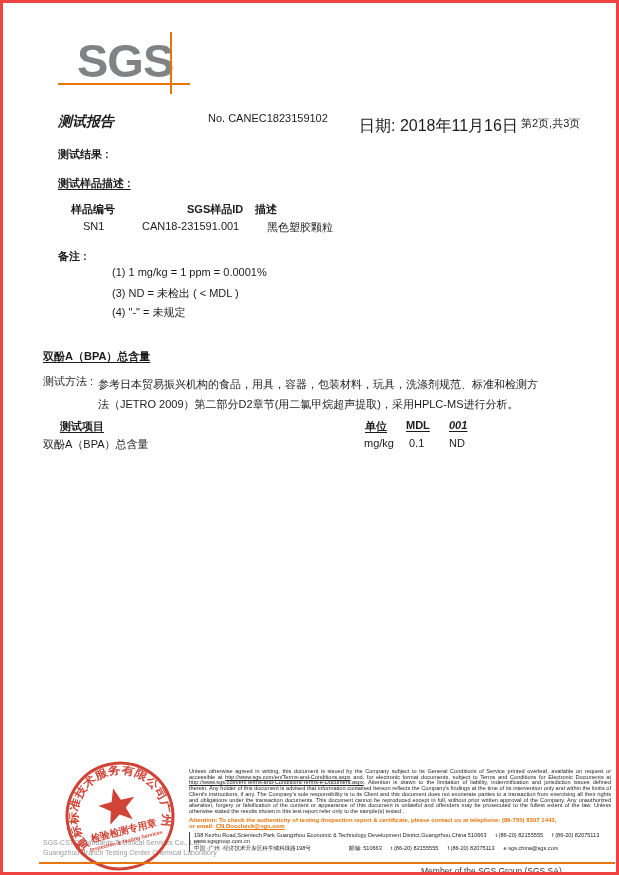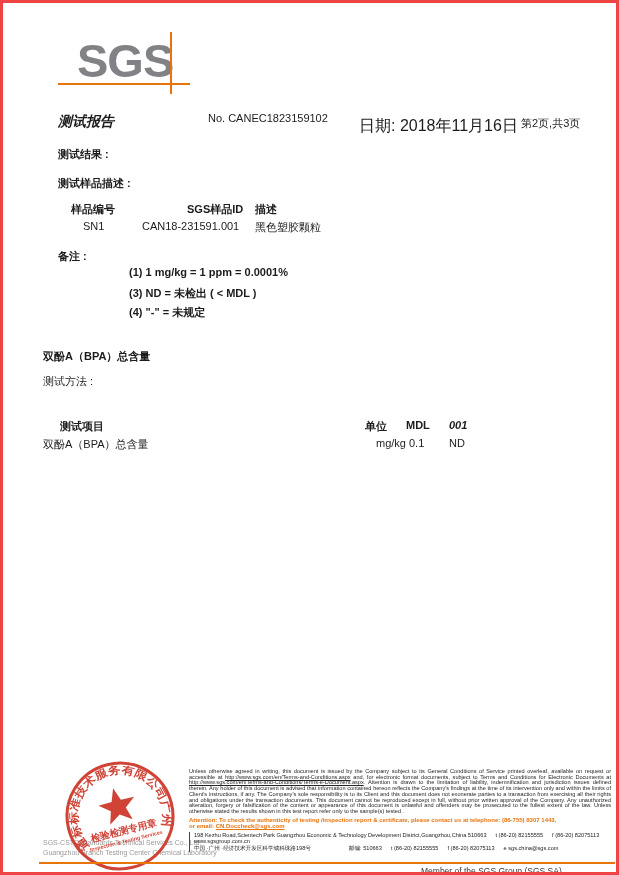--- a/index.html
+++ b/index.html
@@ -17,41 +17,41 @@
   .logo-hline { position:absolute; left:55px; top:80px; width:132px; height:2px; background:#e8740c; }
   .logo-vline { position:absolute; left:167px; top:29px; width:2px; height:62px; background:#e8740c; }
   
   .doc-title { position:absolute; left:55px; top:110px; font-size:14px; font-weight:bold;font-style:italic; }
   .report-no { position:absolute; left:205px; top:109px; font-size:11px; }
   .report-date { position:absolute; left:356px; top:113px; font-size:16px; }
   .page-info { position:absolute; left:518px; top:113px; font-size:11px; }
   
   .t11 { font-size:11px; }
   .bold { font-weight:bold; }
-  .und { text-underline-offset:2px; }
+  .und { text-decoration:underline; text-underline-offset:2px; }
   .results-heading { position:absolute; left:55px; top:144px; }
   .sample-heading { position:absolute; left:55px; top:173px; }
   .s-h1 { position:absolute; left:68px; top:199px; }
   .s-h2 { position:absolute; left:156px; top:199px;margin-left:28px; }
   .s-h3 { position:absolute; left:252px; top:199px; }
   .s-v1 { position:absolute; left:80px; top:217px; }
   .s-v2 { position:absolute; left:139px; top:217px; }
-  .s-v3 { position:absolute; left:252px; top:217px; }
+  .s-v3 { position:absolute; left:264px; top:217px; }
   .notes-heading { position:absolute; left:55px; top:246px; }
-  .notes { position:absolute; left:126px; top:263px;font-weight:bold; }
+  .notes { position:absolute; left:109px; top:263px; }
   .notes div { height:19.5px; font-size:11px; }
   .bpa-heading { position:absolute; left:40px; top:346px; }
   .method-label { position:absolute; left:40px; top:371px; }
   .method-text { position:absolute; left:95px; top:371px; width:480px; font-size:11px; line-height:20px; }
   .r-h1 { position:absolute; left:57px;  top:416px; }
   .r-h2 { position:absolute; left:362px; top:416px; }
   .r-h3 { position:absolute; left:403px; top:416px; }
   .r-h4 { position:absolute; left:446px; top:416px; font-style:italic; }
   .r-v1 { position:absolute; left:40px;  top:434px; }
-  .r-v2 { position:absolute; left:373px; top:434px; }
+  .r-v2 { position:absolute; left:361px; top:434px; }
   .r-v3 { position:absolute; left:406px; top:434px; }
   .r-v4 { position:absolute; left:446px; top:434px; }
   
   .company-lines { position:absolute; left:40px; top:835px; font-size:7px; line-height:10px; color:#9a9a9a; }
   .stamp { position:absolute; left:60px; top:756px; width:114px; height:114px; transform:rotate(-14deg); opacity:.92; }
   .footer-text { position:absolute; left:186px; top:766px; width:422px; }
   .disclaimer { font-size:5.6px; line-height:5.7px; color:#262626; text-align:justify; }
   .disclaimer .lnk { text-decoration:underline; }
   .attention { margin-top:2px; font-size:6px; line-height:6.5px; font-weight:bold; color:#e8740c; }
   .attention .lnk { text-decoration:underline; }
@@ -87,20 +87,24 @@
 
   <div class="notes-heading t11 bold">备注 :</div>
   <div class="notes">
     <div>(1) 1 mg/kg = 1 ppm = 0.0001%</div>
     <div>(3) ND = 未检出 ( &lt; MDL )</div>
     <div>(4) "-" = 未规定</div>
   </div>
 
   <div class="bpa-heading t11 bold und">双酚A（BPA）总含量</div>
   <div class="method-label t11">测试方法 :</div>
+  <div class="method-text">
+    <div>参考日本贸易振兴机构的食品，用具，容器，包装材料，玩具，洗涤剂规范、标准和检测方</div>
+    <div>法（JETRO 2009）第二部分D2章节(用二氯甲烷超声提取)，采用HPLC-MS进行分析。</div>
+  </div>
 
   <div class="r-h1 t11 bold und">测试项目</div>
   <div class="r-h2 t11 bold und">单位</div>
   <div class="r-h3 t11 bold und">MDL</div>
   <div class="r-h4 t11 bold und">001</div>
   <div class="r-v1 t11">双酚A（BPA）总含量</div>
   <div class="r-v2 t11">mg/kg</div>
   <div class="r-v3 t11">0.1</div>
   <div class="r-v4 t11">ND</div>
 

